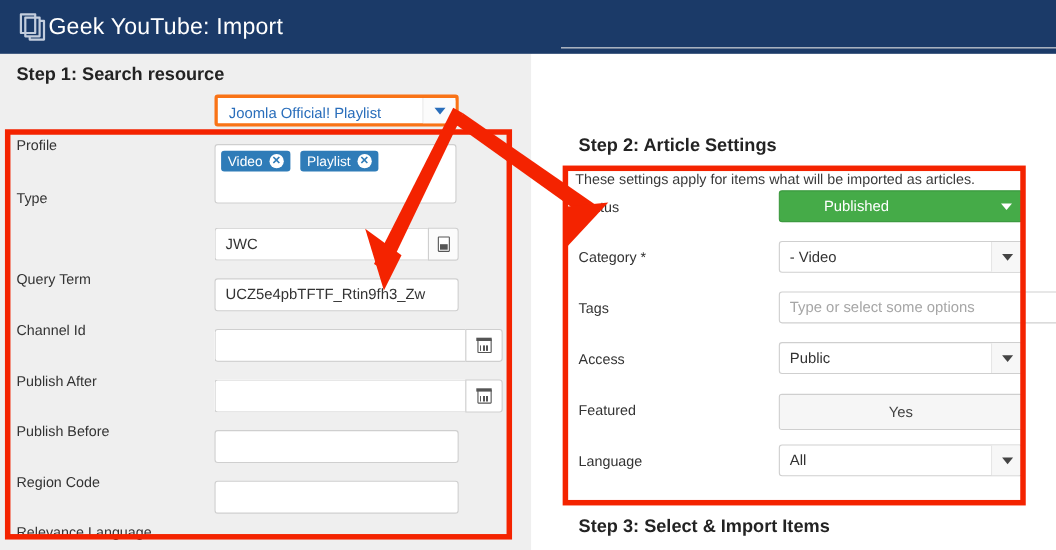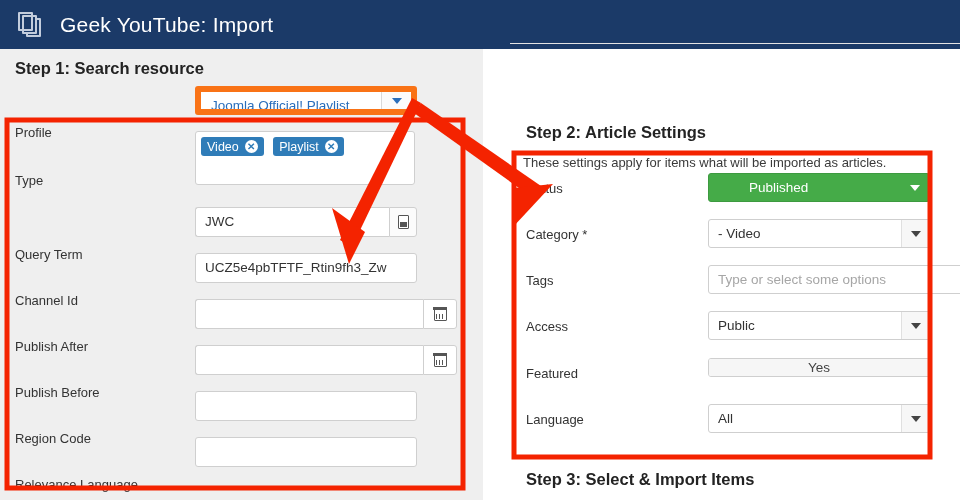--- a/index.html
+++ b/index.html
@@ -18,21 +18,21 @@
     background:#1b3a68; display:flex; align-items:center; padding-left:18px;
   }
   #appbar .copy-icon{ width:26px; height:26px; position:relative; flex:0 0 auto; }
   #appbar .copy-icon .sheet{
     position:absolute; border:2px solid #c3cddd; background:transparent; border-radius:1px;
   }
   #appbar .copy-icon .s1{ left:0;  top:0;  width:15px; height:19px; }
   #appbar .copy-icon .s2{ left:4px;top:3px;width:15px; height:19px; background:#1b3a68; }
   #appbar .copy-icon .s3{ left:8px;top:6px;width:15px; height:19px; background:#1b3a68; }
   #app-title{
-    color:#ffffff; font-size:21px; margin-left:16px; letter-spacing:.2px; font-weight:400;
+    color:#ffffff; font-size:21px; margin-left:0; letter-spacing:.2px; font-weight:400;
   }
 
   
   #left-panel{
     position:absolute; left:0; top:49px; width:483px; height:451px;
     background:#efefef;
   }
   #step1-title{
     position:absolute; left:15px; top:10px; font-size:16.5px; font-weight:bold; color:#232323;
   }
@@ -45,21 +45,21 @@
 
   .txt{
     height:30px; background:#fff; border:1px solid #cfcfcf; border-radius:3px;
     font-size:13.5px; color:#333; padding:0 9px; line-height:28px; white-space:nowrap; overflow:hidden;
   }
   .txt.empty{ color:transparent; }
 
   
   #profile-select{
     position:absolute; left:195px; top:86px; width:222px; height:29px;
-    background:#fff; border:6px solid #f97316; border-radius:3px; display:flex;
+    background:#fff; border:3px solid #f97316; border-radius:3px; display:flex;
   }
   #profile-select .val{
     flex:1; font-size:13.5px; color:#2a6ebb; line-height:27px; padding-left:10px; overflow:hidden; white-space:nowrap;
   }
   #profile-select .caret-box{
     width:30px; border-left:1px solid #d9d9d9; display:flex; align-items:center; justify-content:center;
     background:#fbfbfb; border-radius:0 3px 3px 0;
   }
   .caret{ width:0;height:0;border-left:5px solid transparent;border-right:5px solid transparent;border-top:6px solid #2a6ebb; }
   .caret.grey{ border-top-color:#444; }
@@ -137,21 +137,21 @@
     width:28px; border-left:1px solid #e0e0e0; background:#f7f7f7; display:flex; align-items:center;
     justify-content:center; border-radius:0 3px 3px 0;
   }
   .sel.green{ background:#45ab48; border-color:#3d9a40; }
   .sel.green .val{ color:#fff;padding-left:40px; }
   .sel.green .caret-box{ background:transparent; border-left:none; }
   .ph{ color:#a6a6a6 !important; }
 
   
   #featured-toggle{
-    position:absolute; left:708px; width:222px; height:19px; display:flex;
+    position:absolute; left:708px; width:222px; height:33px; display:flex;
     border-radius:3px; overflow:hidden; border:1px solid #cfcfcf;
   }
   #featured-toggle .opt{
     flex:1; display:flex; align-items:center; justify-content:center; font-size:13.5px;
   }
   #featured-toggle .yes{ background:#f6f6f6; color:#444; }
   #featured-toggle .no{ background:#c9302c; color:#fff; }
 
   
   #annot{ position:absolute; left:0; top:0; width:960px; height:500px; pointer-events:none; }

